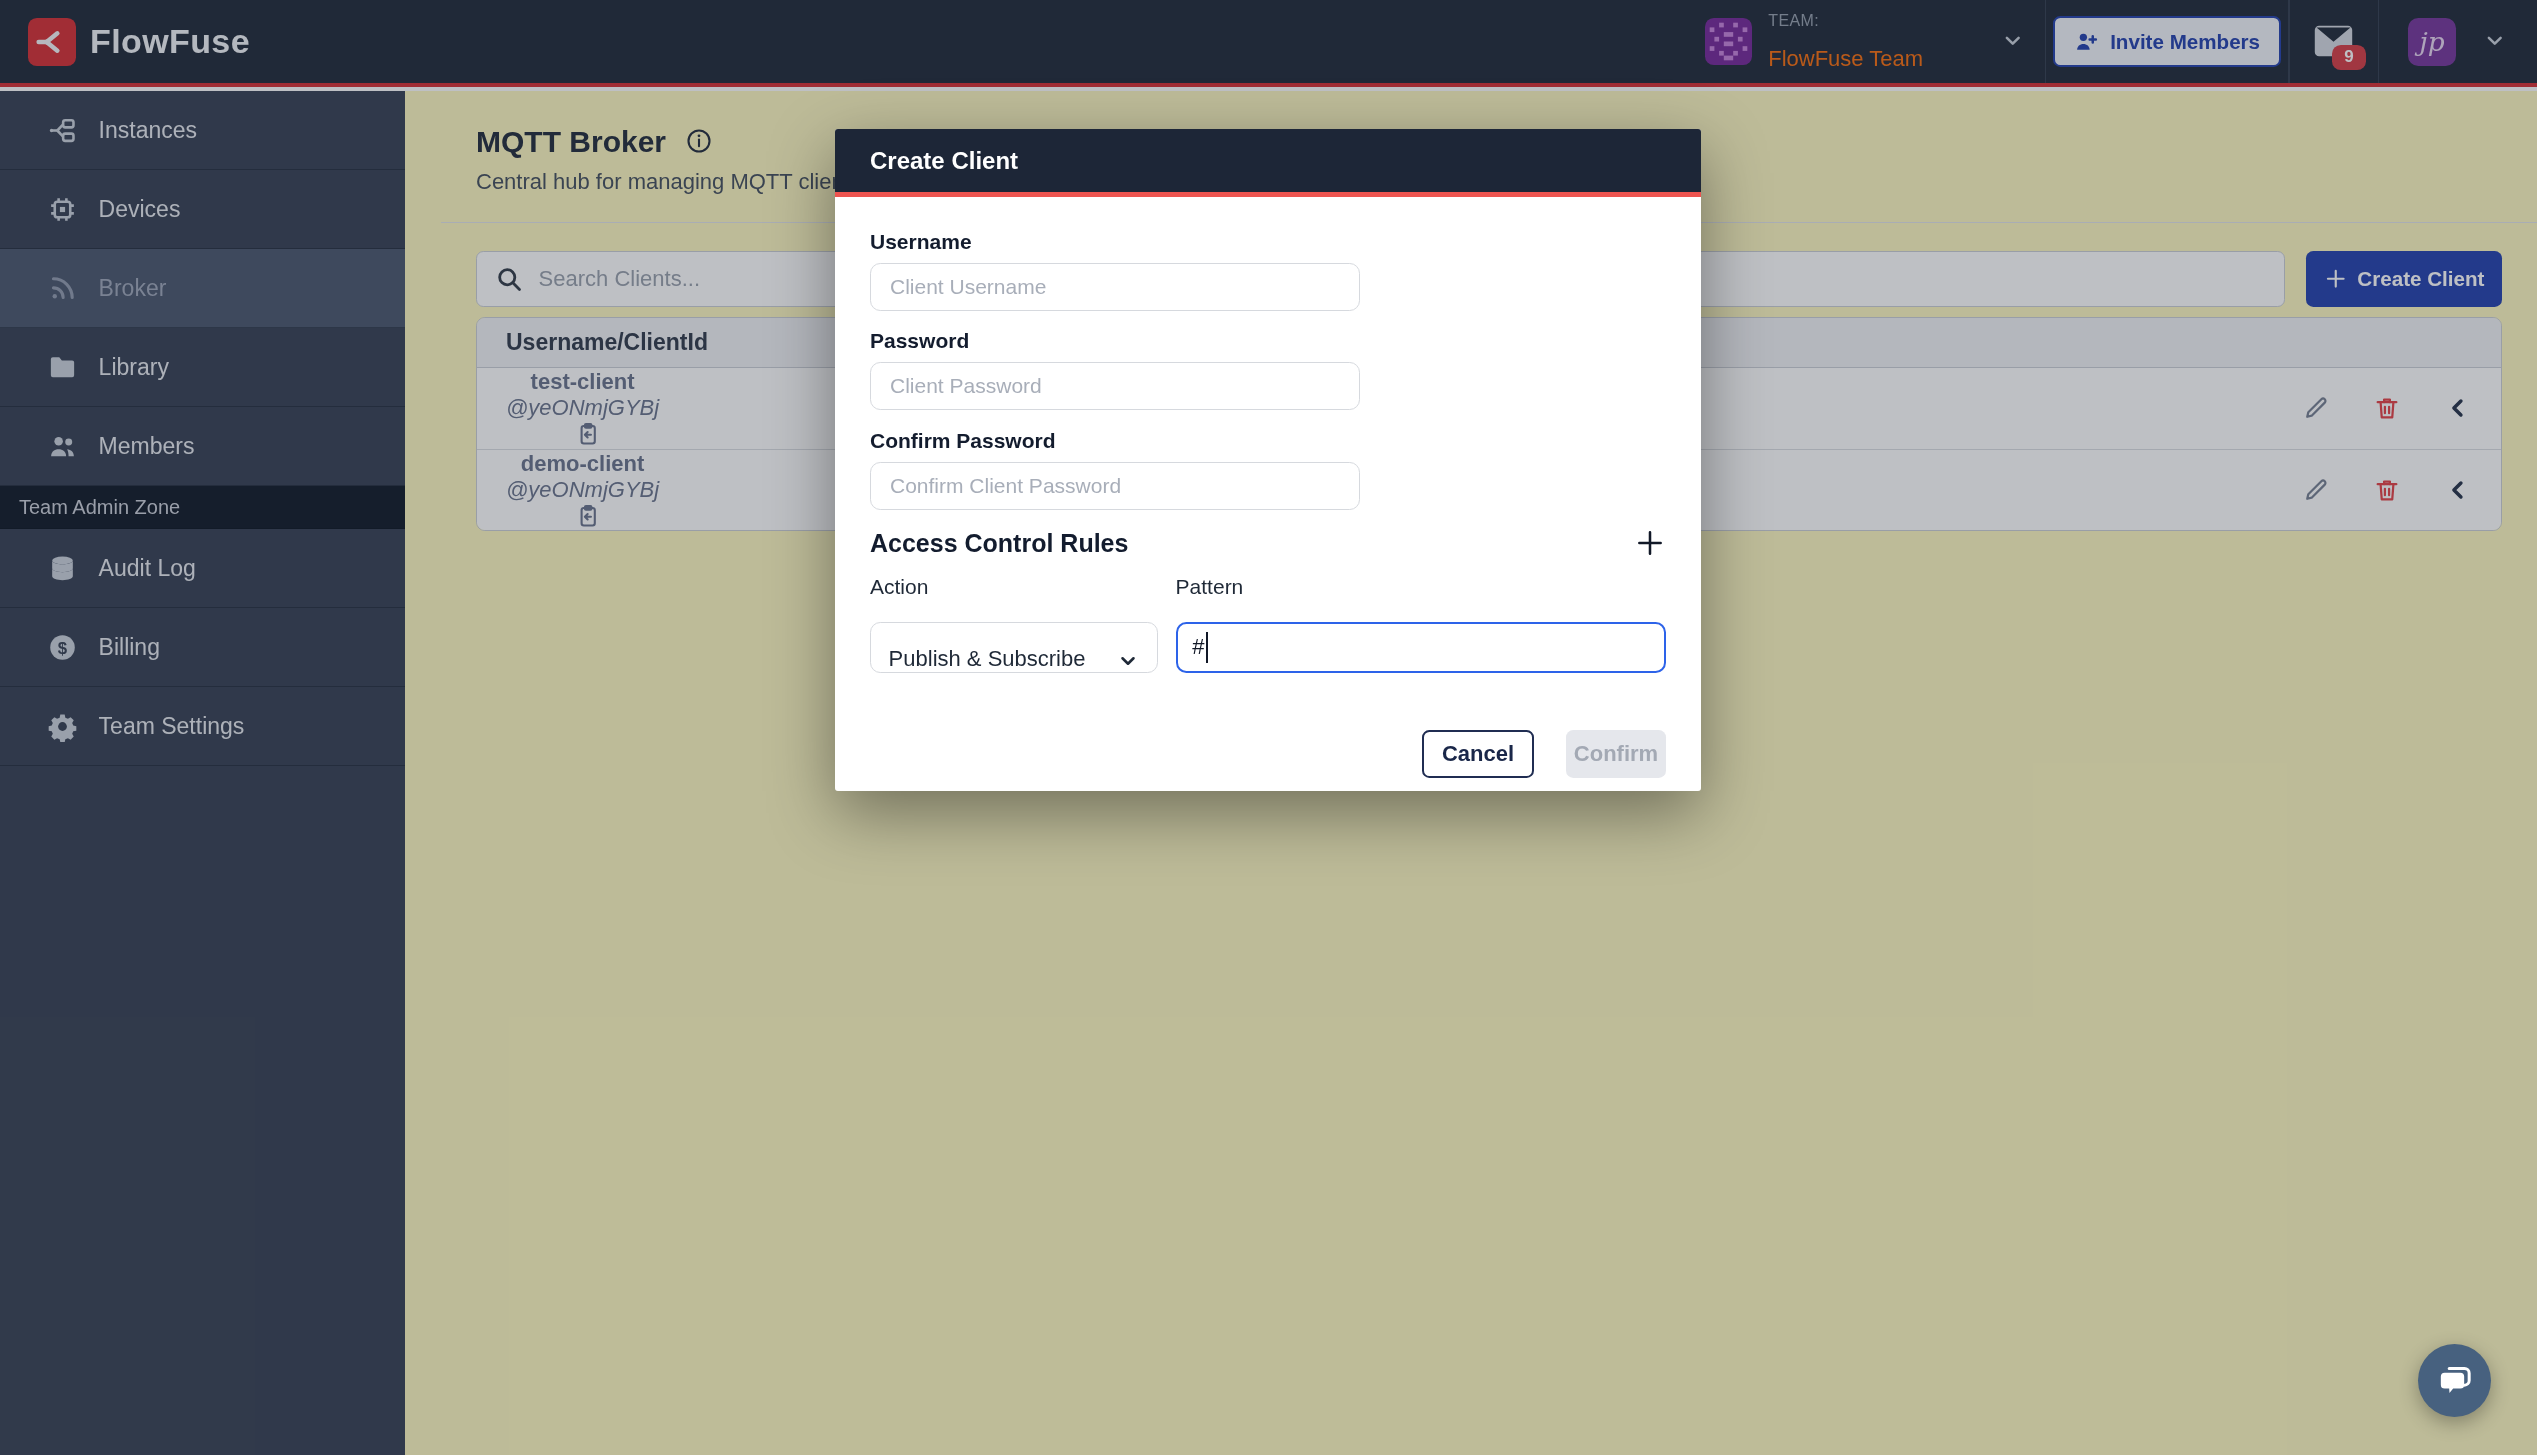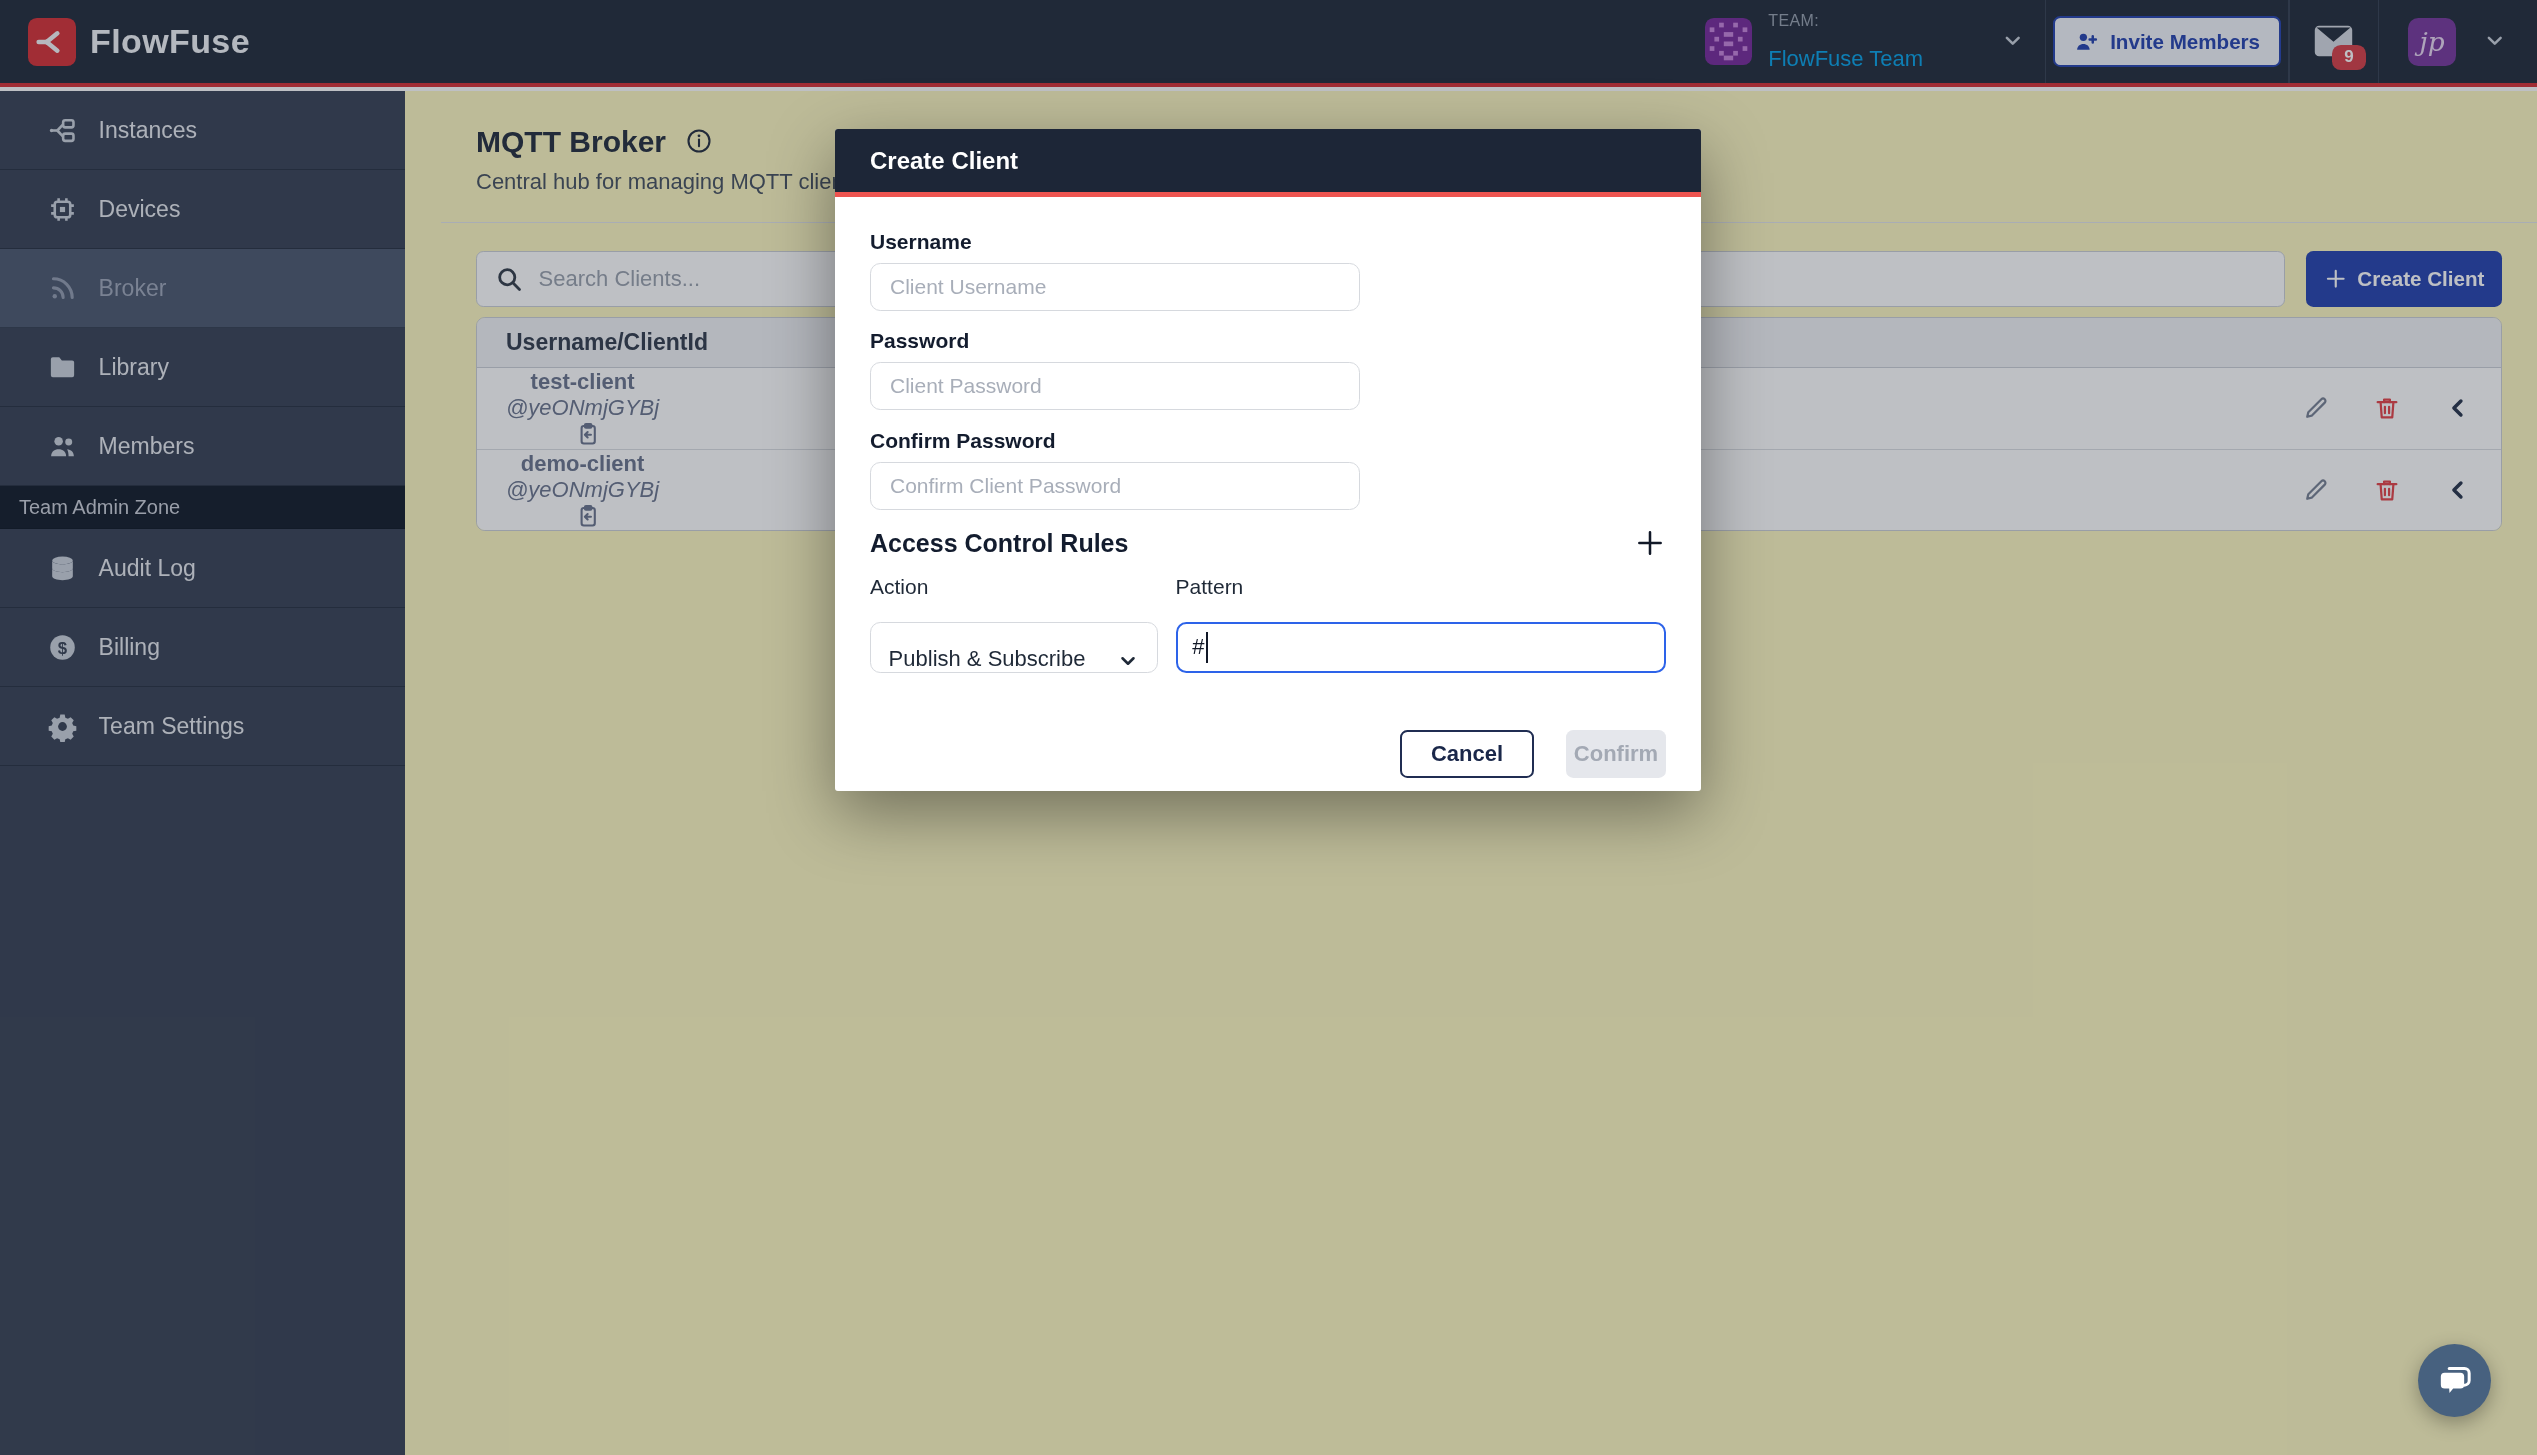--- a/index.html
+++ b/index.html
@@ -13,21 +13,21 @@
   .brand { display:flex; align-items:center; gap:14px; padding-left:28px; }
   .logo-mark { width:48px; height:48px; background:#d7363c; border-radius:8.8px;
     display:flex; align-items:center; justify-content:center; }
   .brand-name { font-size:34px; font-weight:700; color:#f2f4f8; letter-spacing:0.4px; }
   .nav-right { margin-left:auto; display:flex; align-items:stretch; height:100%; }
   .nav-sep { width:1.5px; background:#3a4557; }
   .team-select { width:357px; display:flex; align-items:center; padding:0 20.6px 0 17.6px; cursor:pointer; }
   .team-icon { width:47px; height:47px; border-radius:8.8px; overflow:hidden; flex:0 0 auto; }
   .team-labels { margin-left:16px; display:flex; flex-direction:column; gap:16px; }
   .team-kicker { font-size:16px; color:#9aa3b1; letter-spacing:0.4px; }
-  .team-name { font-size:22px; color:#0ea5e9; }
+  .team-name { font-size:22px; color:#f97316; }
   .team-select .chev { margin-left:auto; }
   .invite-area { width:242px; display:flex; align-items:center; justify-content:center; }
   .invite-btn { height:51px; padding:0 19px; background:#f2f4fa; border:2.2px solid #2b48b1;
     border-radius:7.3px; color:#2b48b1; font-weight:700; font-size:20.6px;
     display:flex; align-items:center; gap:11px; cursor:pointer; }
   .mail-area { width:88px; display:flex; align-items:center; justify-content:center; position:relative; cursor:pointer; }
   .mail-badge { position:absolute; right:11.7px; bottom:13.2px; min-width:34px; height:25px;
     background:#d8444c; border-radius:8.8px; color:#fff; font-size:17px; font-weight:700;
     display:flex; align-items:center; justify-content:center; padding:0 7.3px; }
   .avatar-area { display:flex; align-items:center; gap:26.4px; padding:0 31px 0 29px; cursor:pointer; }
@@ -102,21 +102,21 @@
   .acl-col-pattern { flex:1; }
   .acl-label { font-size:21px; font-weight:500; color:#1f2937; line-height:25px; margin-bottom:23px; }
   .sel { height:51px; border:1.5px solid #d6d9de; border-radius:10.3px; display:flex;
     align-items:flex-end; justify-content:space-between; padding:0 17.6px; font-size:22px;
     color:#1f2937; cursor:pointer; background:#fff; }
   .sel svg { width:22px; height:22px; color:#1f2937; }
   .pat { height:51px; border:2.9px solid #2d63e9; border-radius:10.3px; display:flex;
     align-items:center; padding:0 14.7px; font-size:22px; color:#111827; background:#fff; cursor:text; }
   .caret { width:2.2px; height:31px; background:#111827; margin-left:1.5px; }
   .modal-foot { display:flex; justify-content:flex-end; gap:32px; margin-top:57px; }
-  .btn-cancel { width:134px; height:48px; background:#fff; border:2.2px solid #202d52;
+  .btn-cancel { width:112px; height:48px; background:#fff; border:2.2px solid #202d52;
     border-radius:7.3px; color:#1a2749; font-weight:700; font-size:22px; cursor:pointer;
     font-family:"Liberation Sans", sans-serif; }
   .btn-confirm { width:100px; height:48px; background:#e5e7ec; border:none; border-radius:7.3px;
     color:#a3a9b4; font-weight:700; font-size:22px; font-family:"Liberation Sans", sans-serif; }
 
   
   .chat-fab { position:absolute; right:46px; bottom:38px; width:73px; height:73px;
     border-radius:50%; background:#47617f; z-index:40; display:flex; align-items:center;
     justify-content:center; box-shadow:0 5.9px 19px rgba(0,0,0,.3); cursor:pointer; }
   .chat-fab svg { width:40px; height:40px; }

